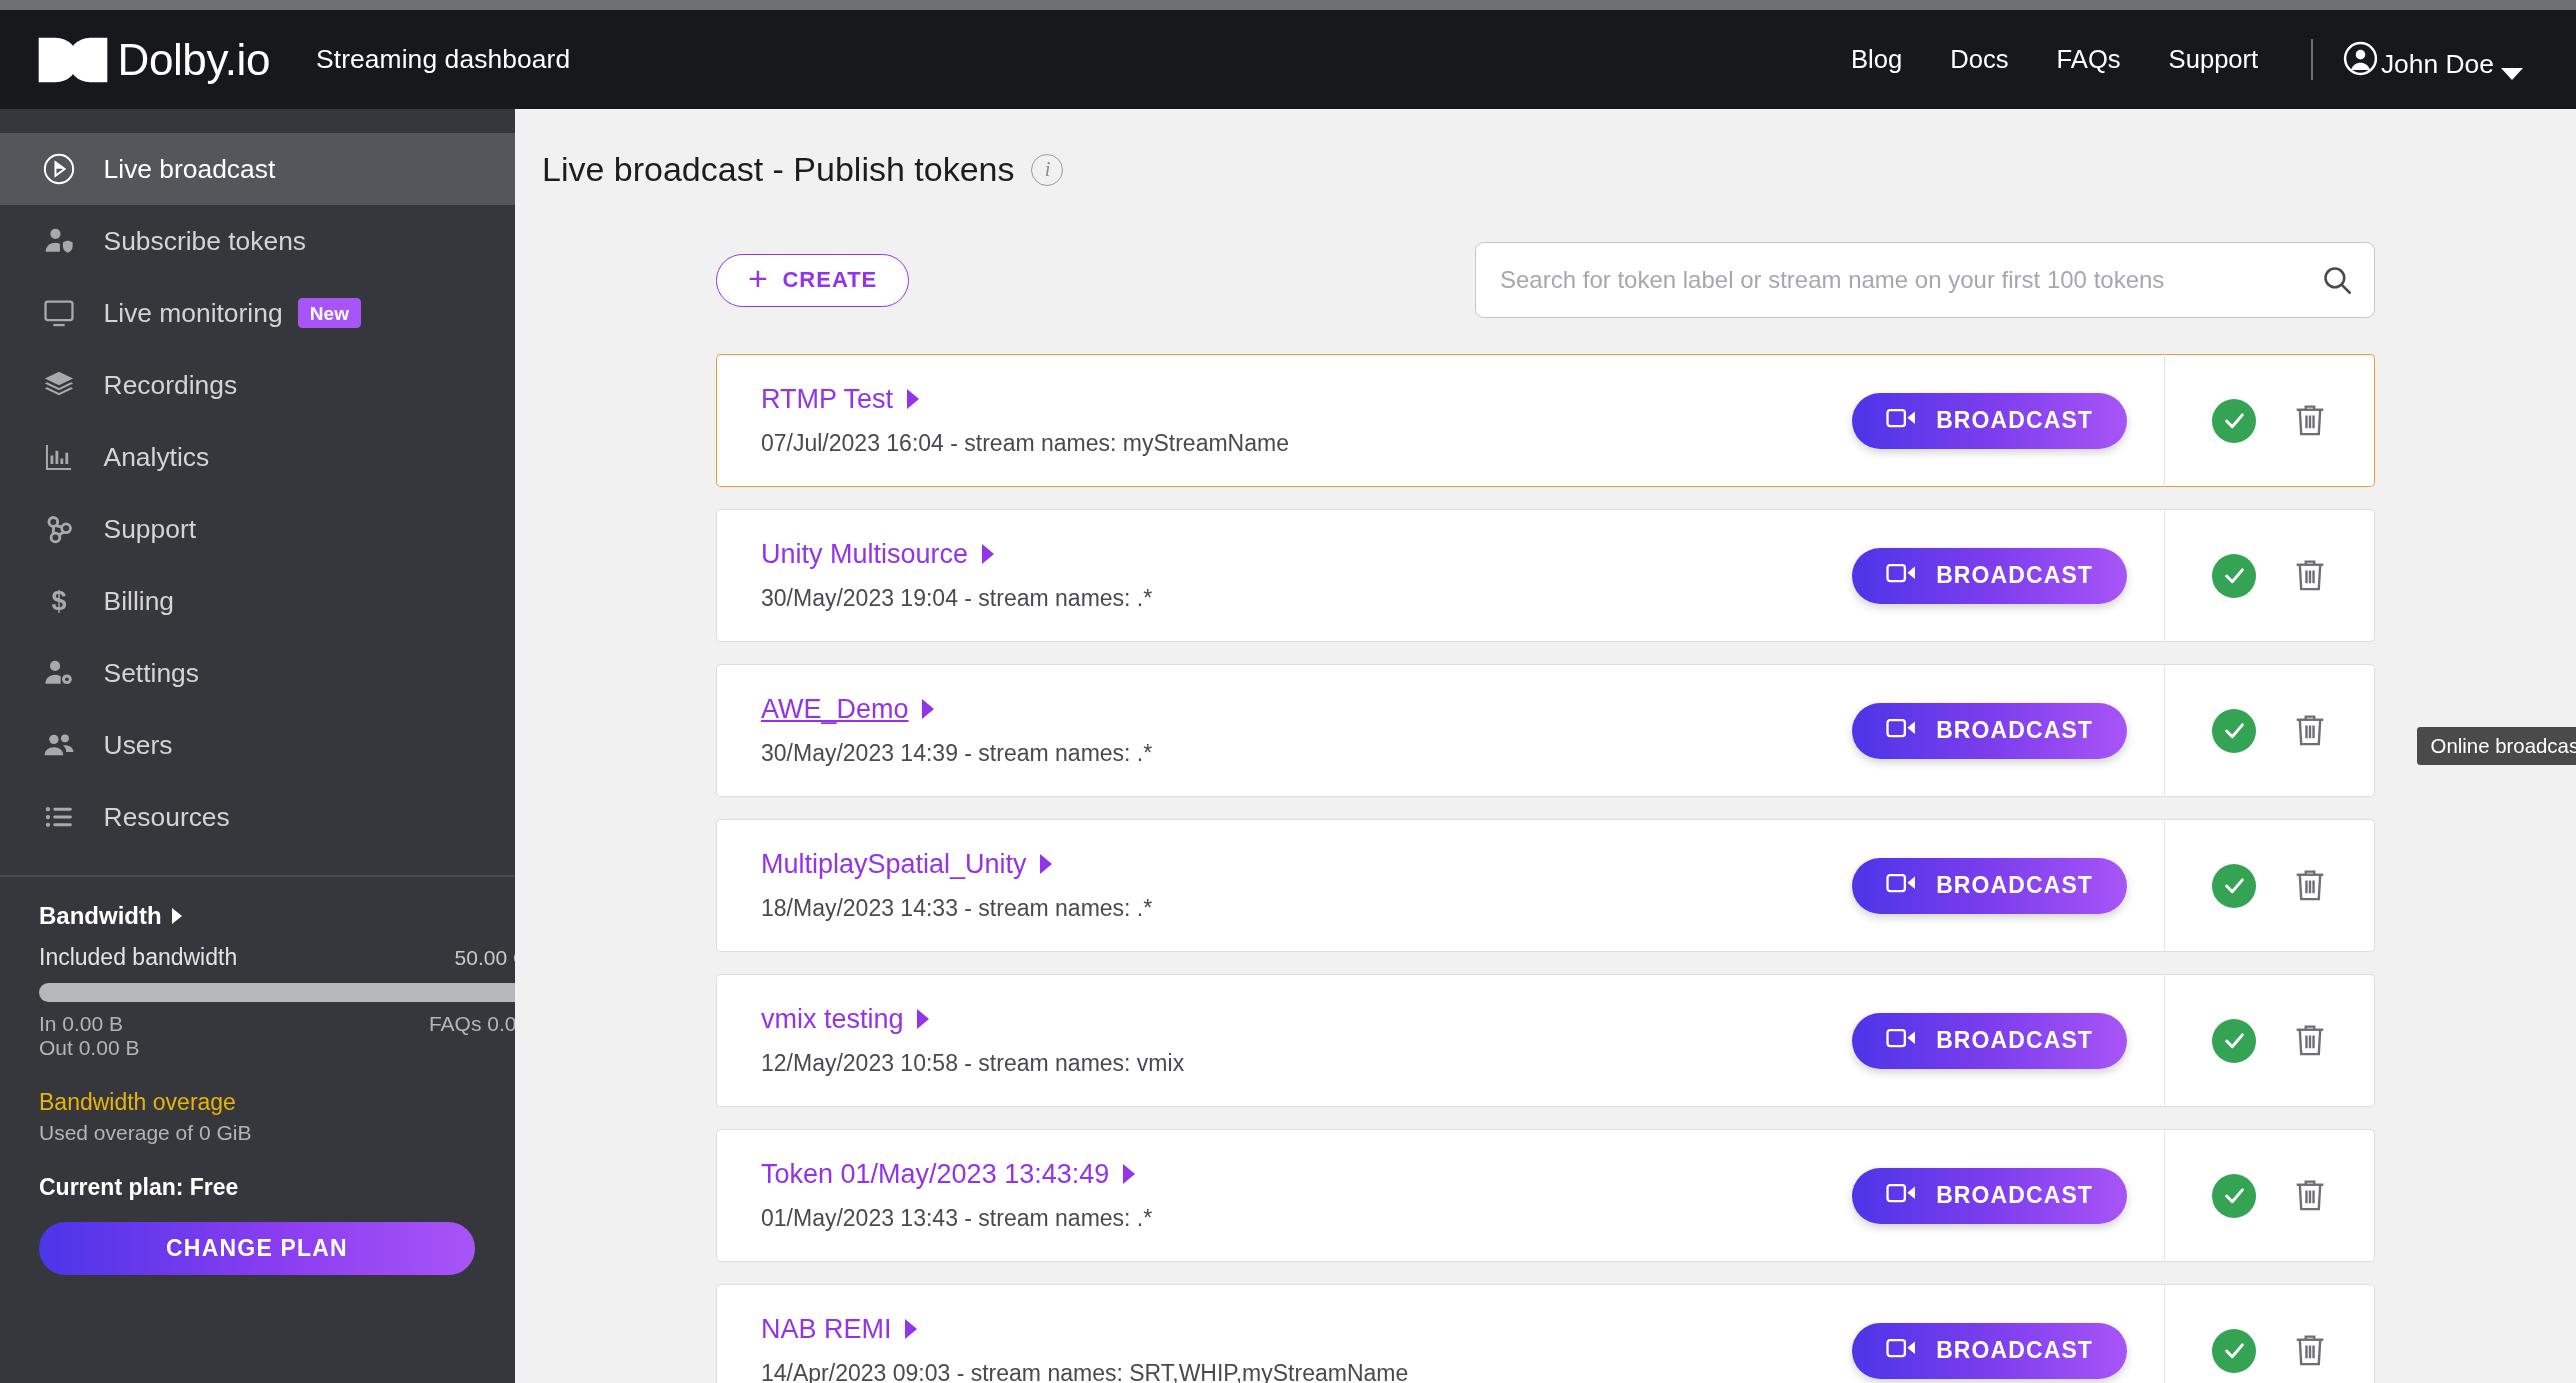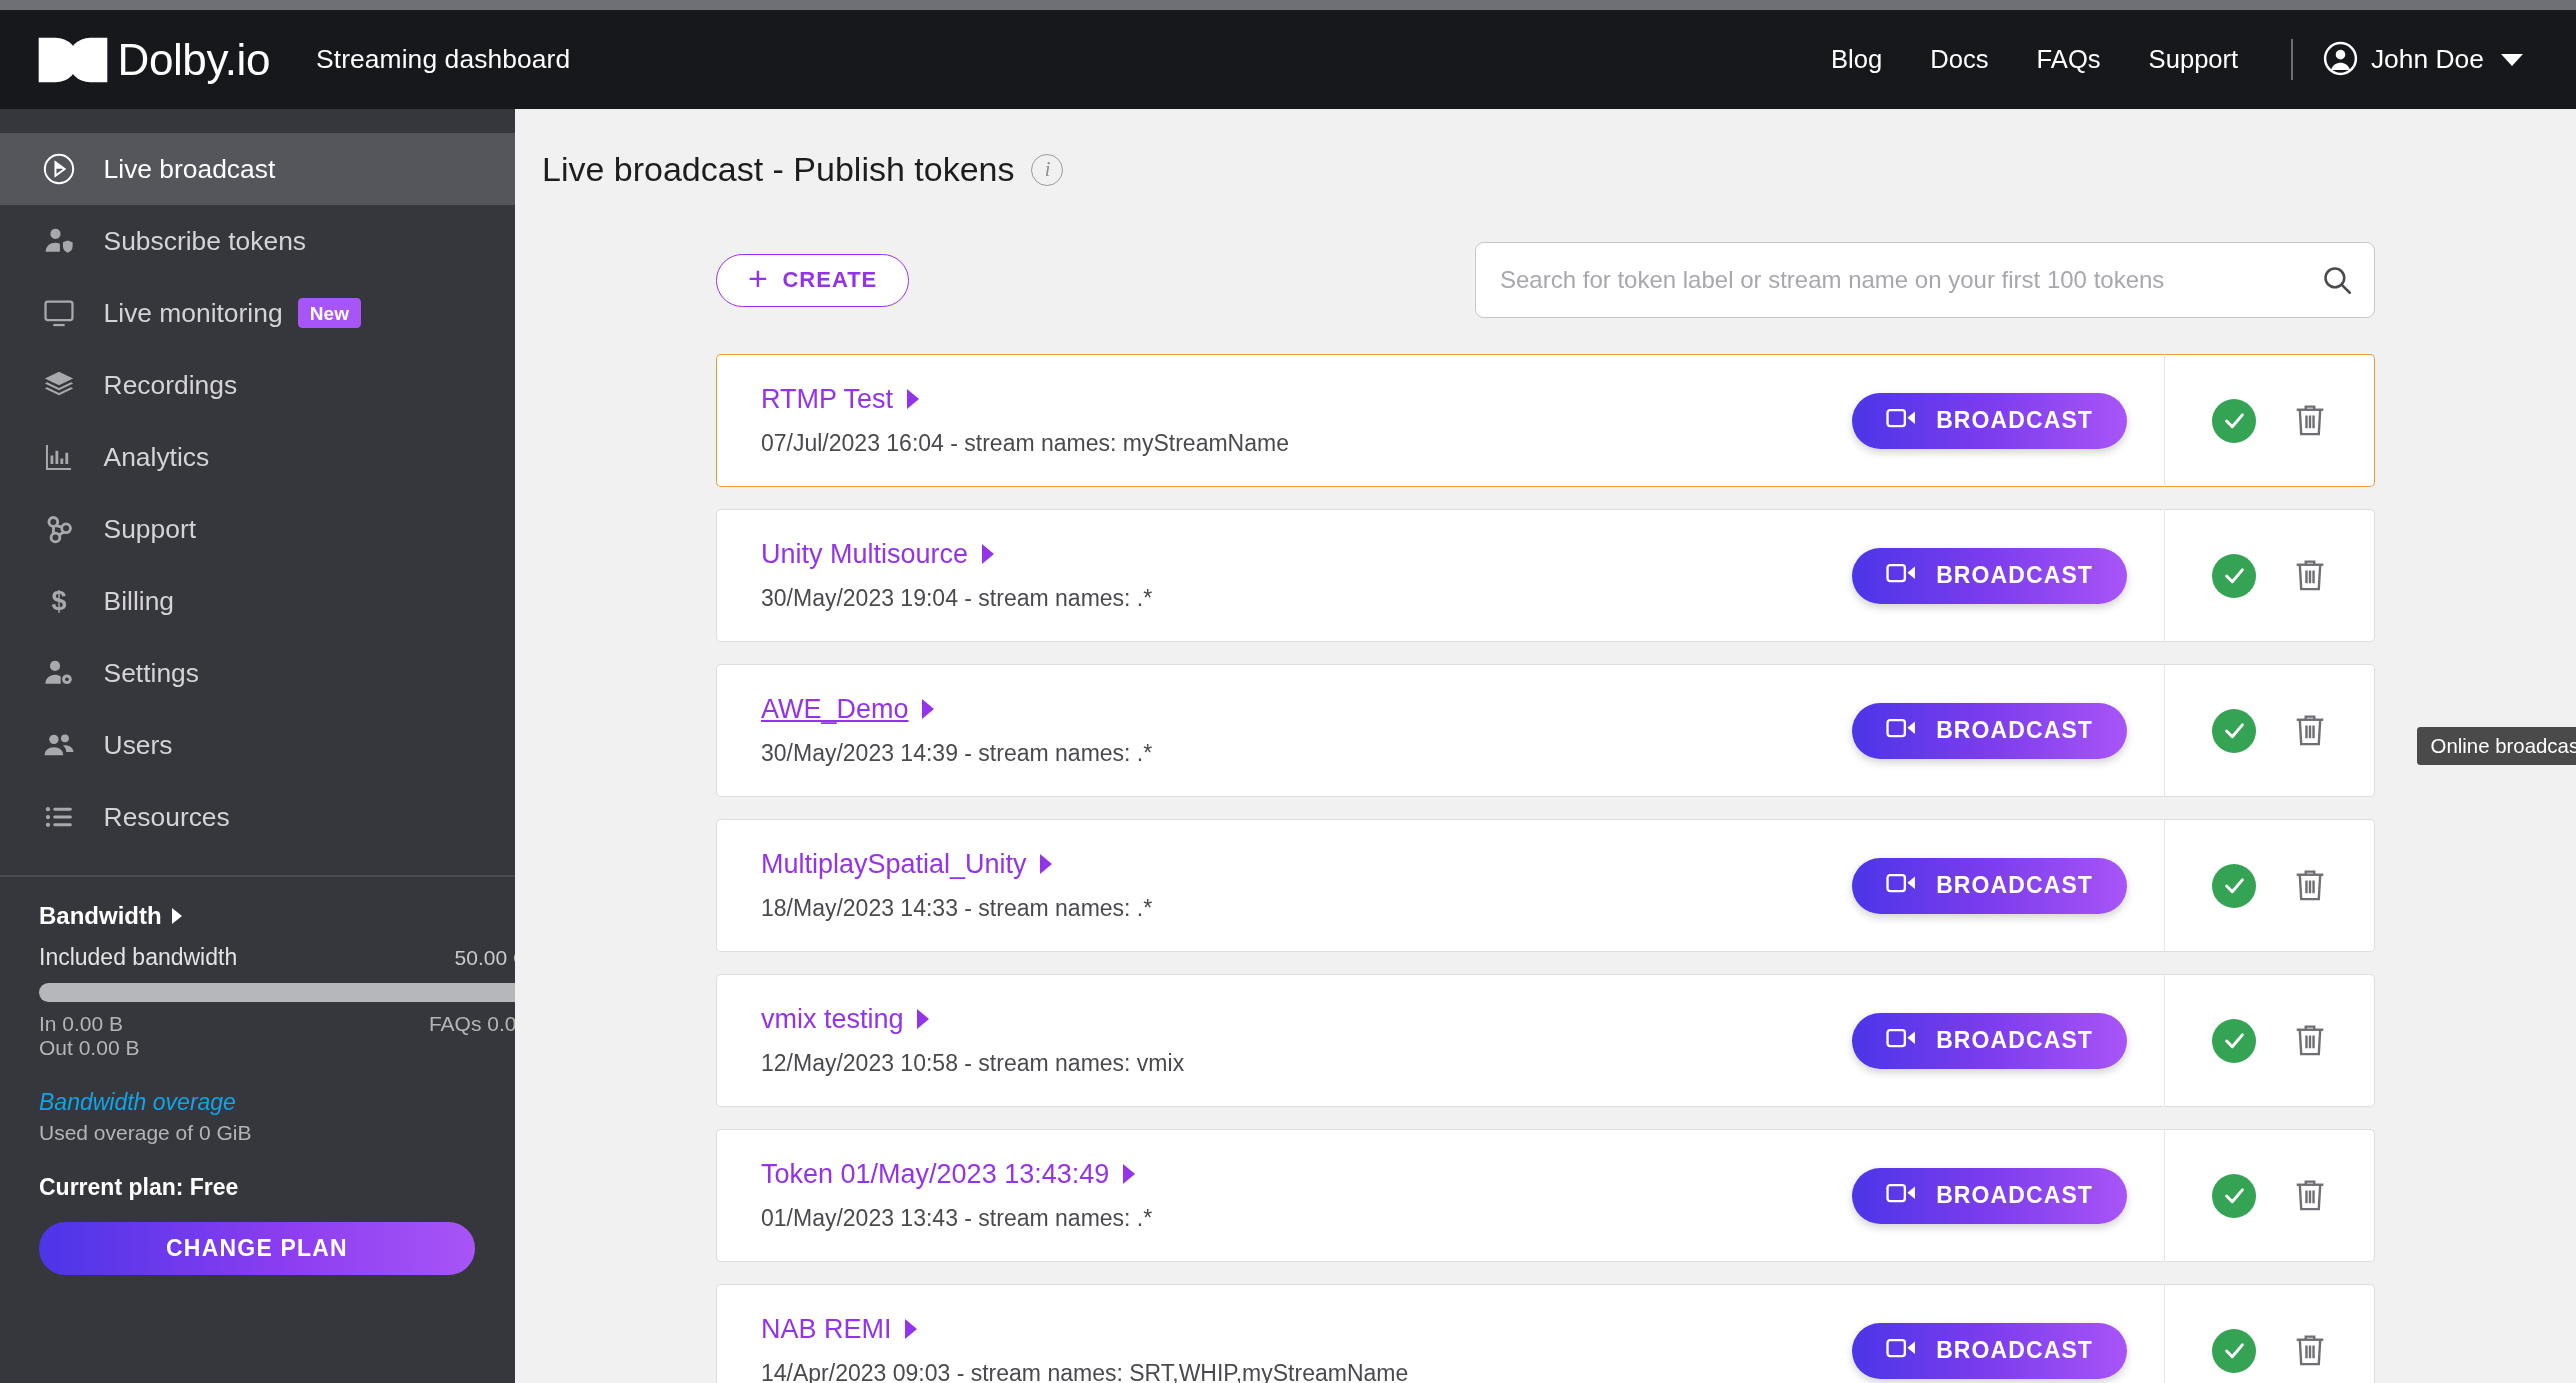--- a/index.html
+++ b/index.html
@@ -43,21 +43,21 @@
   }
   .topnav-link {
     color: #ffffff; font-size: 25.6px; text-decoration: none;
     padding: 0 24px; cursor: pointer; white-space: nowrap;
   }
   .topnav-divider {
     width: 1.7px; height: 41px; background: #6d6f74;
     margin: 0 29px;
   }
   .account {
-    display: flex; align-items: center; gap: 12px; cursor: pointer;
+    display: flex; align-items: flex-end; gap: 2px; cursor: pointer;
   }
   .account-name { color: #ffffff; font-size: 26.4px; }
   .chev-down {
     width: 0; height: 0;
     border-left: 11px solid transparent;
     border-right: 11px solid transparent;
     border-top: 12.8px solid #ffffff;
     margin-left: 5.1px;
   }
 
@@ -116,21 +116,21 @@
   }
   .bw-label { color: #e3e3e4; font-size: 23px; }
   .bw-value { color: #c9c9cb; font-size: 21px; }
   .bw-bar {
     height: 19px; background: #b6b7bb;
     border-radius: 9.4px; margin: 12px 0 10.2px 0;
   }
   .bw-sub { color: #b3b4b7; font-size: 21px; }
   .bw-sub-row { display: flex; justify-content: space-between; }
   .bw-head2 {
-    color: #0ea5e9; font-size: 23px; margin-top: 29px; font-style: italic;
+    color: #eab308; font-size: 23px; margin-top: 29px;
   }
   .bw-note { color: #b3b4b7; font-size: 21px; margin-top: 5.1px; }
   .bw-plan {
     color: #ffffff; font-size: 23px; font-weight: 700; margin-top: 29px;
   }
   .change-plan {
     display: block; width: 436px; height: 53px;
     margin-top: 20.4px;
     background: linear-gradient(90deg, #4c35e8 0%, #8a3df0 55%, #a855f7 100%);
     border: none; border-radius: 26.4px;

